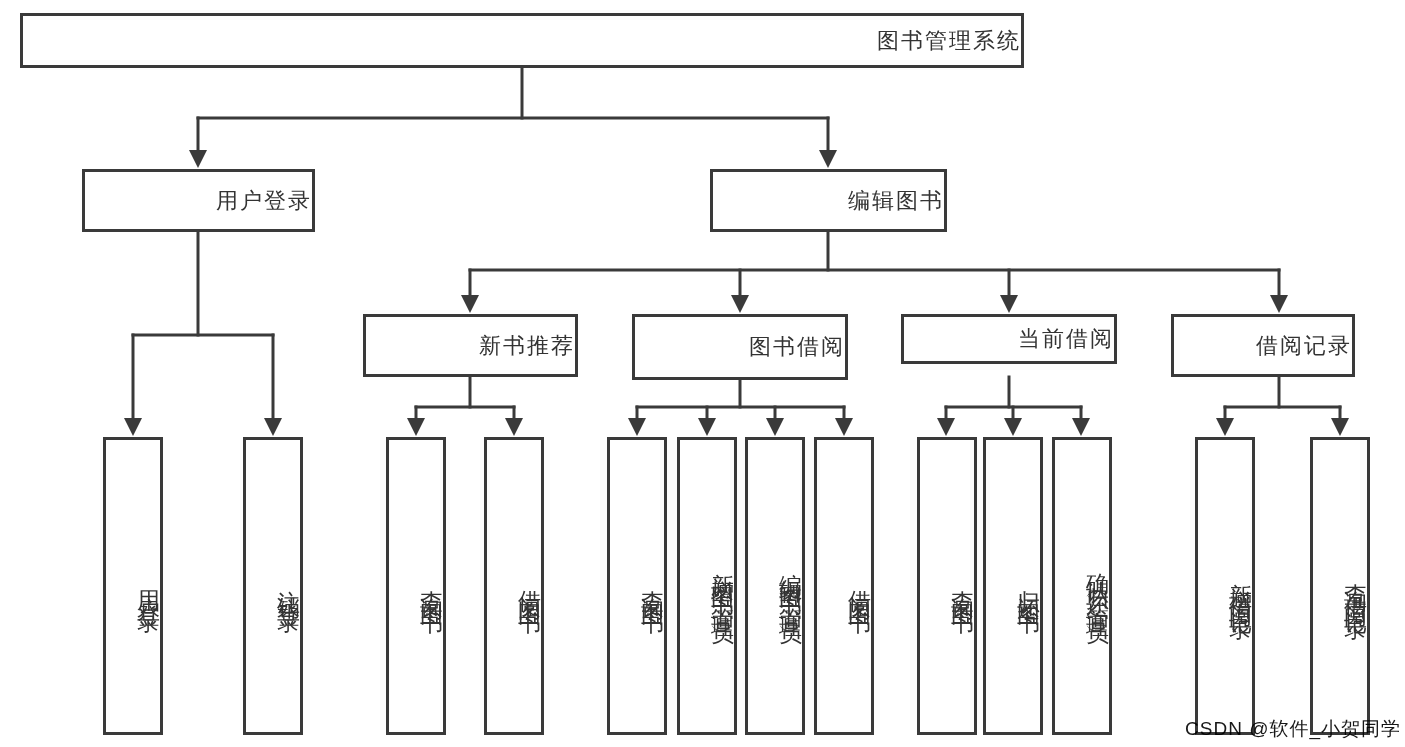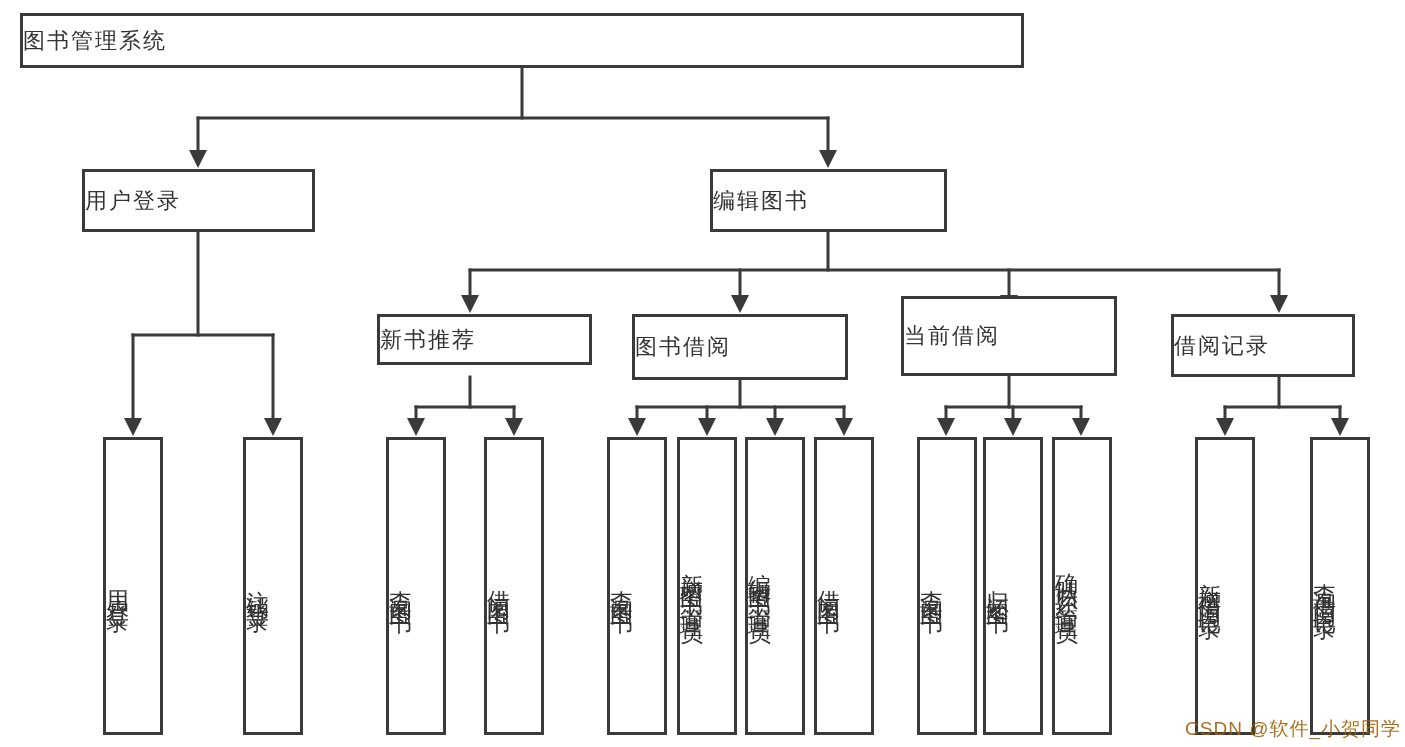--- a/index.html
+++ b/index.html
@@ -5,31 +5,31 @@
   html,body{margin:0;padding:0;background:#ffffff;}
   .stage{
     position:relative;width:1405px;height:747px;background:#ffffff;overflow:hidden;
     font-family:"Liberation Sans","DejaVu Sans",sans-serif;
   }
   .wires{position:absolute;left:0;top:0;width:1405px;height:747px;}
   .wires line{stroke:#3a3a3a;stroke-width:3;stroke-linecap:square;}
   .wires polygon{fill:#3a3a3a;stroke:none;}
   .box{
     position:absolute;box-sizing:border-box;background:#ffffff;
-    border:3px solid #3a3a3a;display:flex;align-items:center;justify-content:flex-start;
+    border:3px solid #3a3a3a;display:flex;align-items:center;justify-content:flex-end;
     color:#333333;z-index:2;
   }
   .h-label{font-size:22px;letter-spacing:2px;white-space:nowrap;}
   .v-label{
     writing-mode:vertical-rl;text-orientation:mixed;
     font-size:23px;letter-spacing:7px;line-height:1;white-space:nowrap;
   }
   .watermark{
     position:absolute;right:4px;bottom:5px;z-index:6;
-    font-size:19px;letter-spacing:1px;color:#a16207;opacity:.9;white-space:nowrap;
+    font-size:19px;letter-spacing:1px;color:#000000;opacity:.9;white-space:nowrap;
   }
 </style>
 </head>
 <body>
 
 <div class="stage">
 
   <svg class="wires" width="1405" height="747" viewBox="0 0 1405 747" aria-hidden="true">
 
     <g>
@@ -110,27 +110,27 @@
     <span class="h-label">图书管理系统</span>
   </div>
 
   <div class="box" style="left:82px;top:169px;width:233px;height:63px">
     <span class="h-label">用户登录</span>
   </div>
   <div class="box" style="left:710px;top:169px;width:237px;height:63px">
     <span class="h-label">编辑图书</span>
   </div>
 
-  <div class="box" style="left:377px;top:314px;width:215px;height:51px">
+  <div class="box" style="left:363px;top:314px;width:215px;height:63px">
     <span class="h-label">新书推荐</span>
   </div>
   <div class="box" style="left:632px;top:314px;width:216px;height:66px">
     <span class="h-label">图书借阅</span>
   </div>
-  <div class="box" style="left:901px;top:296px;width:216px;height:80px">
+  <div class="box" style="left:901px;top:314px;width:216px;height:50px">
     <span class="h-label">当前借阅</span>
   </div>
   <div class="box" style="left:1171px;top:314px;width:184px;height:63px">
     <span class="h-label">借阅记录</span>
   </div>
 
   <div class="box" style="left:103px;top:437px;width:60px;height:298px">
     <span class="v-label">用户登录</span>
   </div>
   <div class="box" style="left:243px;top:437px;width:60px;height:298px">

